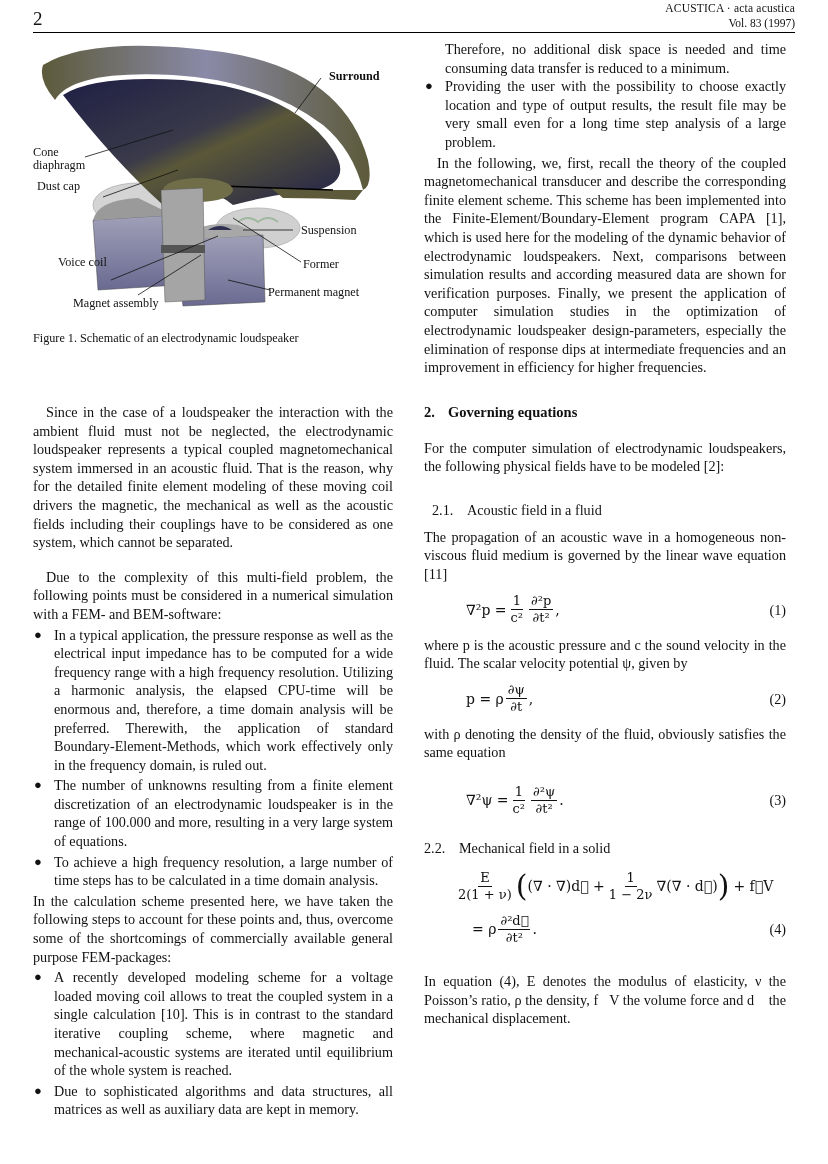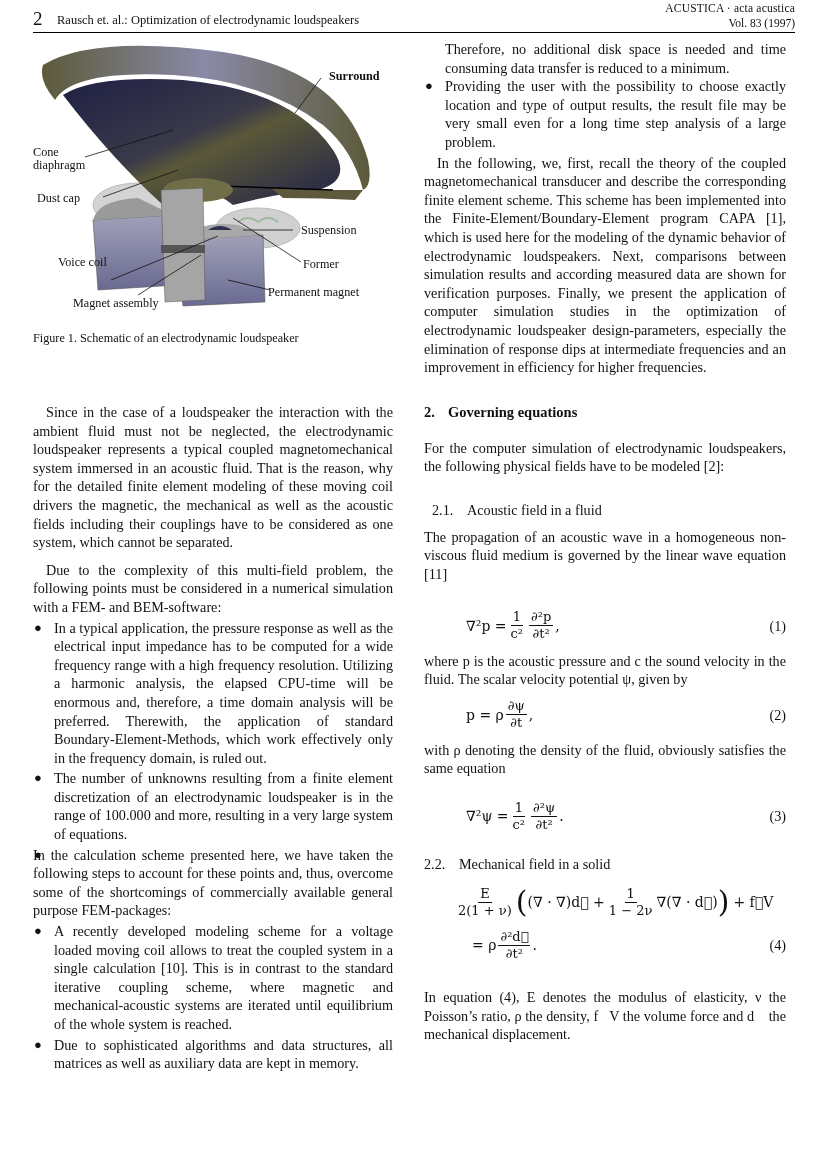--- a/index.html
+++ b/index.html
@@ -48,21 +48,20 @@
   .frac { display: inline-flex; flex-direction: column; align-items: center; vertical-align: middle; margin: 0 2px; }
   .frac .n { border-bottom: 1px solid #111; padding: 0 2px; line-height: 16px; font-size: 13px; }
   .frac .d { padding: 0 2px; line-height: 16px; font-size: 13px; }
   .big-paren { font-size: 30px; line-height: 30px; font-weight: 200; }
 </style>
 </head>
 <body>
 
 <div class="header">
   <span class="pagenum">2</span>
-  <span class="running">Rausch et. al.: Optimization of electrodynamic loudspeakers</span>
   <span class="journal">ACUSTICA · acta acustica</span>
   <span class="vol">Vol. 83 (1997)</span>
 </div>
 
 <div class="col col-left">
   <div class="figure">
     <svg width="360" height="280" viewBox="0 0 360 280" style="position:absolute;left:0;top:0;">
       <defs>
         <linearGradient id="coneGrad" x1="0" y1="0" x2="1" y2="1">
           <stop offset="0" stop-color="#1f1f45"></stop>
@@ -109,37 +108,37 @@
         <line x1="210" y1="190" x2="260" y2="190"></line>
         <line x1="200" y1="178" x2="268" y2="222"></line>
         <line x1="78" y1="240" x2="185" y2="196"></line>
         <line x1="105" y1="255" x2="168" y2="215"></line>
         <line x1="195" y1="240" x2="237" y2="250"></line>
       </g>
     </svg>
     <span class="fig-label" style="left:296px;top:30px;font-weight:bold;">Surround</span>
     <span class="fig-label" style="left:0;top:106px;">Cone</span>
     <span class="fig-label" style="left:0;top:119px;">diaphragm</span>
-    <span class="fig-label" style="left:4px;top:152px;">Dust cap</span>
+    <span class="fig-label" style="left:4px;top:140px;">Dust cap</span>
     <span class="fig-label" style="left:268px;top:184px;">Suspension</span>
     <span class="fig-label" style="left:270px;top:218px;">Former</span>
     <span class="fig-label" style="left:25px;top:216px;">Voice coil</span>
     <span class="fig-label" style="left:235px;top:246px;">Permanent magnet</span>
     <span class="fig-label" style="left:40px;top:257px;">Magnet assembly</span>
   </div>
   <div class="caption">Figure 1. Schematic of an electrodynamic loudspeaker</div>
 
   <div style="height:57px;"></div>
 
   <p class="indent">Since in the case of a loudspeaker the interaction with the ambient fluid must not be neglected, the electrody­namic loudspeaker represents a typical coupled magne­tomechanical system immersed in an acoustic fluid. That is the reason, why for the detailed finite element modeling of these moving coil drivers the magnetic, the mechani­cal as well as the acoustic fields including their couplings have to be considered as one system, which cannot be sep­arated.</p>
-  <p class="indent" style="margin-top:9px;">Due to the complexity of this multi-field problem, the following points must be considered in a numerical simu­lation with a FEM- and BEM-software:</p>
+  <p class="indent" style="margin-top:16px;">Due to the complexity of this multi-field problem, the following points must be considered in a numerical simu­lation with a FEM- and BEM-software:</p>
   <ul class="bul" style="margin-top:2px;">
     <li><span class="dot">●</span><span>In a typical application, the pressure response as well as the electrical input impedance has to be computed for a wide frequency range with a high frequency reso­lution. Utilizing a harmonic analysis, the elapsed CPU-time will be enormous and, therefore, a time domain analysis will be preferred. Therewith, the application of standard Boundary-Element-Methods, which work effectively only in the frequency domain, is ruled out.</span></li>
     <li><span class="dot">●</span><span>The number of unknowns resulting from a finite ele­ment discretization of an electrodynamic loudspeaker is in the range of 100.000 and more, resulting in a very large system of equations.</span></li>
-    <li><span class="dot">●</span></li>
+    <li><span class="dot">●</span><span>To achieve a high frequency resolution, a large number of time steps has to be calculated in a time domain analysis.</span></li>
   </ul>
   <p>In the calculation scheme presented here, we have taken the following steps to account for these points and, thus, overcome some of the shortcomings of commercially available general purpose FEM-packages:</p>
   <ul class="bul" style="margin-top:2px;">
     <li><span class="dot">●</span><span>A recently developed modeling scheme for a voltage loaded moving coil allows to treat the coupled sys­tem in a single calculation [10]. This is in contrast to the standard iterative coupling scheme, where mag­netic and mechanical-acoustic systems are iterated un­til equilibrium of the whole system is reached.</span></li>
     <li><span class="dot">●</span><span>Due to sophisticated algorithms and data structures, all matrices as well as auxiliary data are kept in memory.</span></li>
   </ul>
 </div>
 
 <div class="col col-right">
   <p class="cont">Therefore, no additional disk space is needed and time consuming data transfer is reduced to a minimum.</p>
@@ -147,21 +146,21 @@
     <li><span class="dot">●</span><span>Providing the user with the possibility to choose ex­actly location and type of output results, the result file may be very small even for a long time step analysis of a large problem.</span></li>
   </ul>
   <p class="indent">In the following, we, first, recall the theory of the cou­pled magnetomechanical transducer and describe the cor­responding finite element scheme. This scheme has been implemented into the Finite-Element/Boundary-Element program CAPA [1], which is used here for the modeling of the dynamic behavior of electrodynamic loudspeakers. Next, comparisons between simulation results and accord­ing measured data are shown for verification purposes. Fi­nally, we present the application of computer simulation studies in the optimization of electrodynamic loudspeaker design-parameters, especially the elimination of response dips at intermediate frequencies and an improvement in efficiency for higher frequencies.</p>
 
   <h2 style="margin-top:27px;"><span class="num">2.</span><span>Governing equations</span></h2>
   <p style="margin-top:18px;">For the computer simulation of electrodynamic loud­speakers, the following physical fields have to be modeled [2]:</p>
 
   <h3 style="margin-top:26px;margin-left:8px;"><span class="num">2.1.</span><span>Acoustic field in a fluid</span></h3>
   <p style="margin-top:9px;">The propagation of an acoustic wave in a homogeneous non-viscous fluid medium is governed by the linear wave equation [11]</p>
 
-  <div class="eq" style="margin-top:20px;">
+  <div class="eq" style="margin-top:4px;">
     <div class="body">
       <span>∇²p =</span>
       <span class="frac">
           <span class="n">1</span>
           <span class="d">c²</span>
         </span>
       <span class="frac">
           <span class="n">∂²p</span>
           <span class="d">∂t²</span>
         </span>

